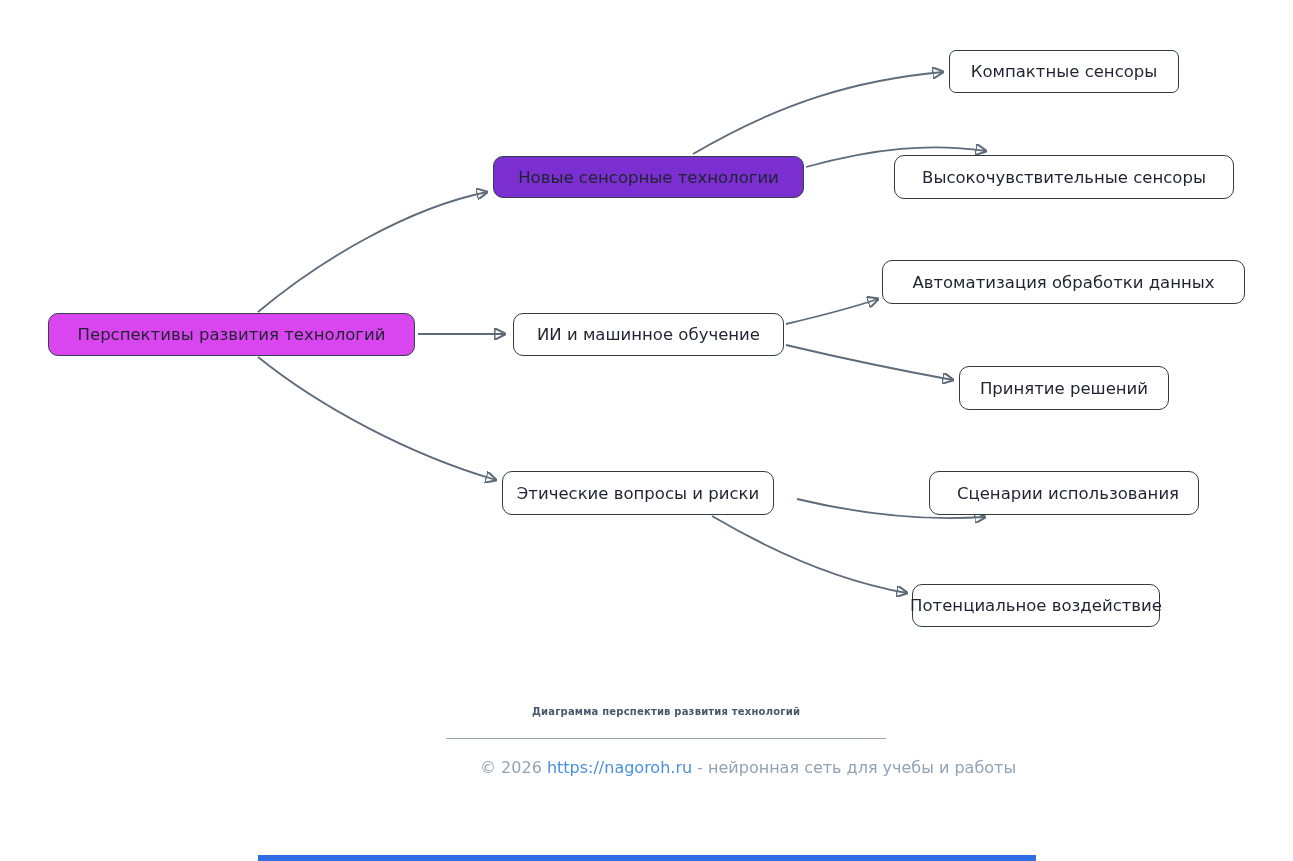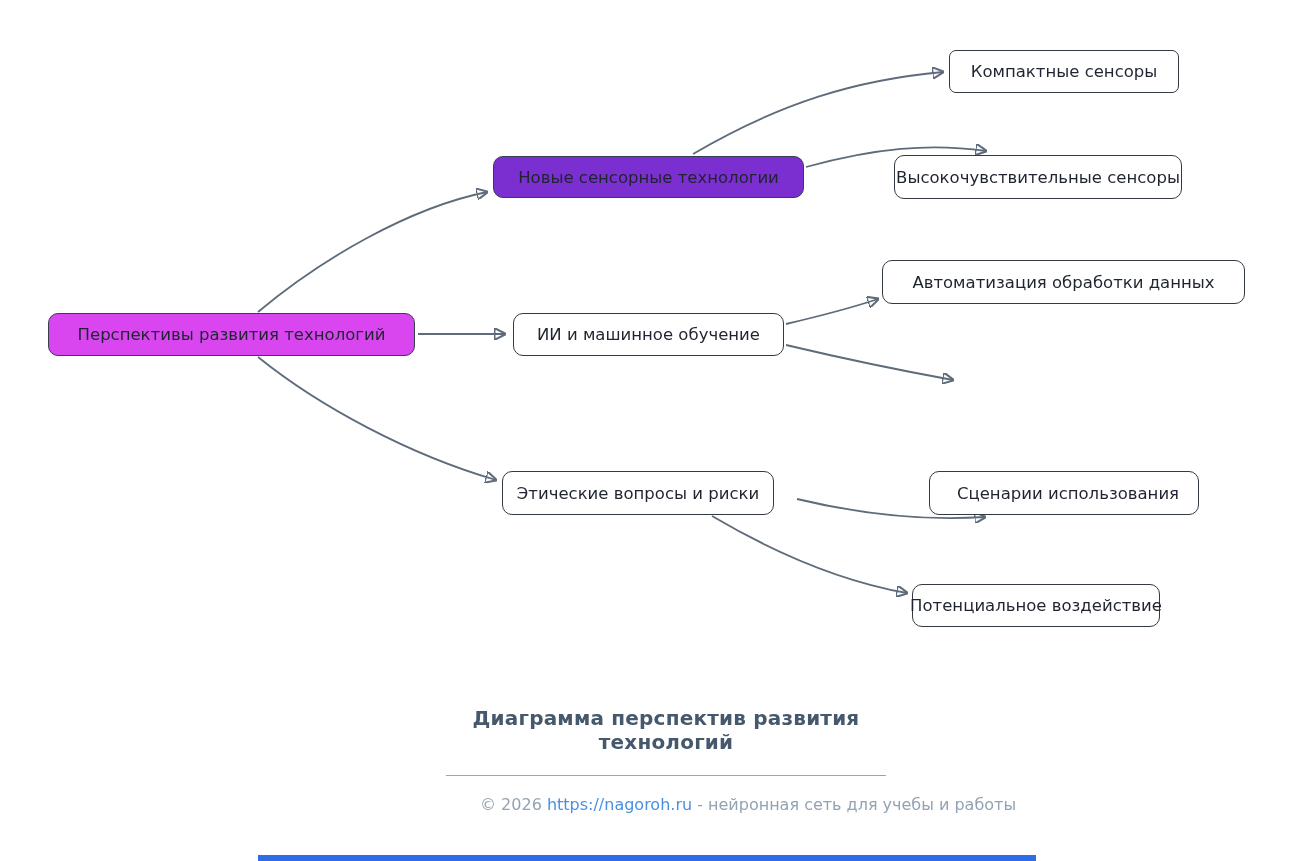--- a/index.html
+++ b/index.html
@@ -22,21 +22,21 @@
     border: 1.6px solid #333a42;
     border-radius: 10px;
     font-size: 16.5px;
     color: #1f2430;
     white-space: nowrap;
   }
   .node.root   { background: #d946ef; border-color: #33404d; }
   .node.purple { background: #7b2fd0; border-color: #33404d; }
 
   .caption-block { position: absolute; left: 446px; top: 706px; width: 440px; text-align: center; }
-  .caption-title { font-size: 20px; font-weight: bold; color: #46586c; letter-spacing: 0.2px; }
+  .caption-title { font-size: 10px; font-weight: bold; color: #46586c; letter-spacing: 0.2px; }
   .caption-rule  { margin-top: 21px; border-top: 1px solid #97a5b4; width: 100%; height: 0; }
   .footer-line   { margin-top: 19px; font-size: 16px; color: #93a3b3; white-space: nowrap; margin-left: 34px; }
   .footer-line .link { color: #4a90e2; cursor: pointer; }
 
   .scrollbar-thumb {
     position: absolute;
     left: 258px;
     top: 855px;
     width: 778px;
     height: 6px;
@@ -78,28 +78,31 @@
   </div>
 
   <div class="node" style="left:502px; top:471px; width:272px; height:44px;">
     <span>Этические вопросы и риски</span>
   </div>
 
   <div class="node" style="left:949px; top:50px; width:230px;border-radius:7px;">
     <span>Компактные сенсоры</span>
   </div>
 
-  <div class="node" style="left:894px; top:155px; width:288px; height:44px;">
+  <div class="node" style="left:894px; top:155px; width:340px; height:44px;">
     <span>Высокочувствительные сенсоры</span>
   </div>
 
   <div class="node" style="left:882px; top:260px; width:363px; height:44px;">
     <span>Автоматизация обработки данных</span>
   </div>
 
+  <div class="node" style="left:959px; top:366px; width:210px; height:44px;">
+    <span>Принятие решений</span>
+  </div>
 
   <div class="node" style="left:929px; top:471px; width:270px; height:44px;padding-left:22px;">
     <span>Сценарии использования</span>
   </div>
 
   <div class="node" style="left:912px; top:584px; width:248px;">
     <span>Потенциальное воздействие</span>
   </div>
 
   <div class="caption-block">

